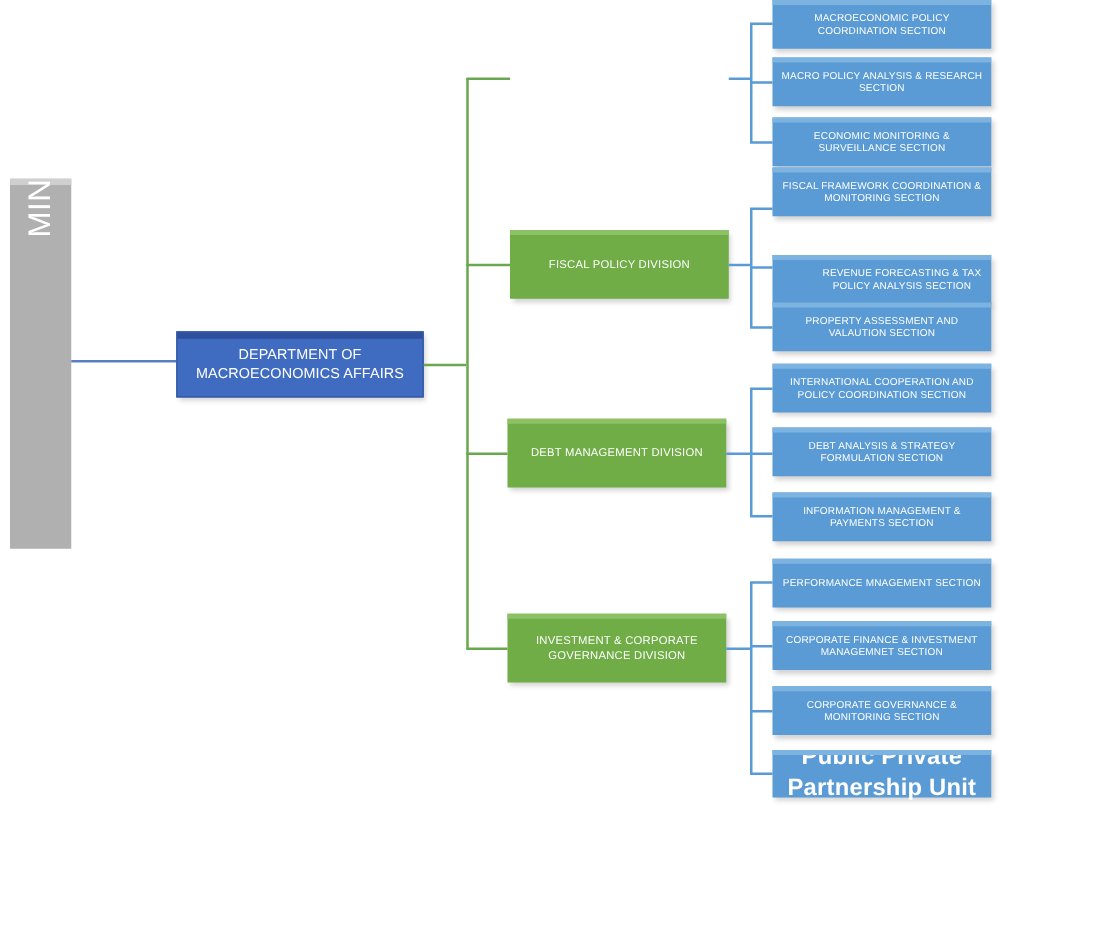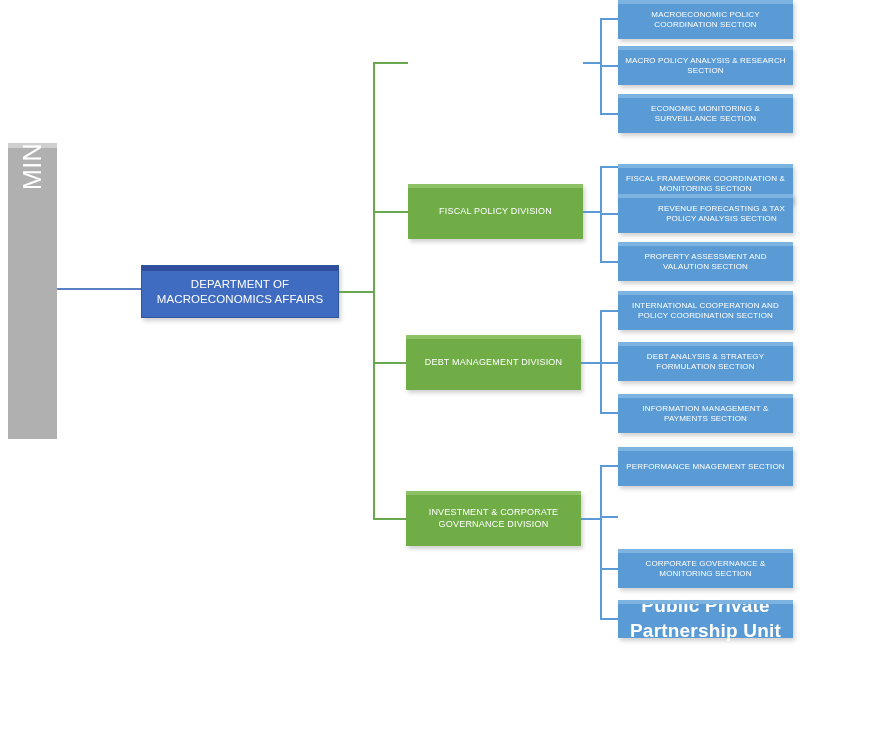--- a/index.html
+++ b/index.html
@@ -161,22 +161,22 @@
 
   <div class="line line-h line-green" style="left:373px; top:211px; width:35px;"></div>
   <div class="box box-top-edge div-box" style="left:408px; top:184px;">FISCAL POLICY DIVISION</div>
 
   <div class="line line-h line-blue" style="left:583px; top:211px; width:18px;"></div>
   <div class="line line-v line-blue" style="left:600px; top:167px; height:95px;"></div>
   <div class="line line-h line-blue" style="left:600px; top:166px; width:18px;"></div>
   <div class="line line-h line-blue" style="left:600px; top:213px; width:18px;"></div>
   <div class="line line-h line-blue" style="left:600px; top:261px; width:18px;"></div>
 
-  <div class="box box-top-edge sec-box" style="top:164px;">FISCAL FRAMEWORK COORDINATION &amp; MONITORING SECTION</div>
-  <div class="box box-top-edge sec-box" style="top:194px;padding-left:39px;">REVENUE FORECASTING &amp; TAX POLICY ANALYSIS SECTION</div>
+  <div class="box box-top-edge sec-box" style="top:134px;">FISCAL FRAMEWORK COORDINATION &amp; MONITORING SECTION</div>
+  <div class="box box-top-edge sec-box" style="top:204px;padding-left:39px;">REVENUE FORECASTING &amp; TAX POLICY ANALYSIS SECTION</div>
   <div class="box box-top-edge sec-box" style="top:242px;">PROPERTY ASSESSMENT AND VALAUTION SECTION</div>
 
   <div class="line line-h line-green" style="left:373px; top:362px; width:33px;"></div>
   <div class="box box-top-edge div-box" style="left:406px; top:335px;">DEBT MANAGEMENT DIVISION</div>
 
   <div class="line line-h line-blue" style="left:581px; top:362px; width:20px;"></div>
   <div class="line line-v line-blue" style="left:600px; top:311px; height:102px;"></div>
   <div class="line line-h line-blue" style="left:600px; top:310px; width:18px;"></div>
   <div class="line line-h line-blue" style="left:600px; top:362px; width:18px;"></div>
   <div class="line line-h line-blue" style="left:600px; top:412px; width:18px;"></div>
@@ -189,16 +189,17 @@
   <div class="box box-top-edge div-box" style="left:406px; top:491px;">INVESTMENT &amp; CORPORATE GOVERNANCE DIVISION</div>
 
   <div class="line line-h line-blue" style="left:581px; top:518px; width:20px;"></div>
   <div class="line line-v line-blue" style="left:600px; top:466px; height:153px;"></div>
   <div class="line line-h line-blue" style="left:600px; top:465px; width:18px;"></div>
   <div class="line line-h line-blue" style="left:600px; top:516px; width:18px;"></div>
   <div class="line line-h line-blue" style="left:600px; top:568px; width:18px;"></div>
   <div class="line line-h line-blue" style="left:600px; top:618px; width:18px;"></div>
 
   <div class="box box-top-edge sec-box" style="top:447px;">PERFORMANCE MNAGEMENT SECTION</div>
+  <div class="box box-top-edge sec-box" style="top:497px;">CORPORATE FINANCE &amp; INVESTMENT MANAGEMNET SECTION</div>
   <div class="box box-top-edge sec-box" style="top:549px;">CORPORATE GOVERNANCE &amp; MONITORING SECTION</div>
   <div class="box box-top-edge sec-box ppp" style="top:600px; height:38px;">Public Private Partnership Unit</div>
 
 </div>
 
 </body></html>

